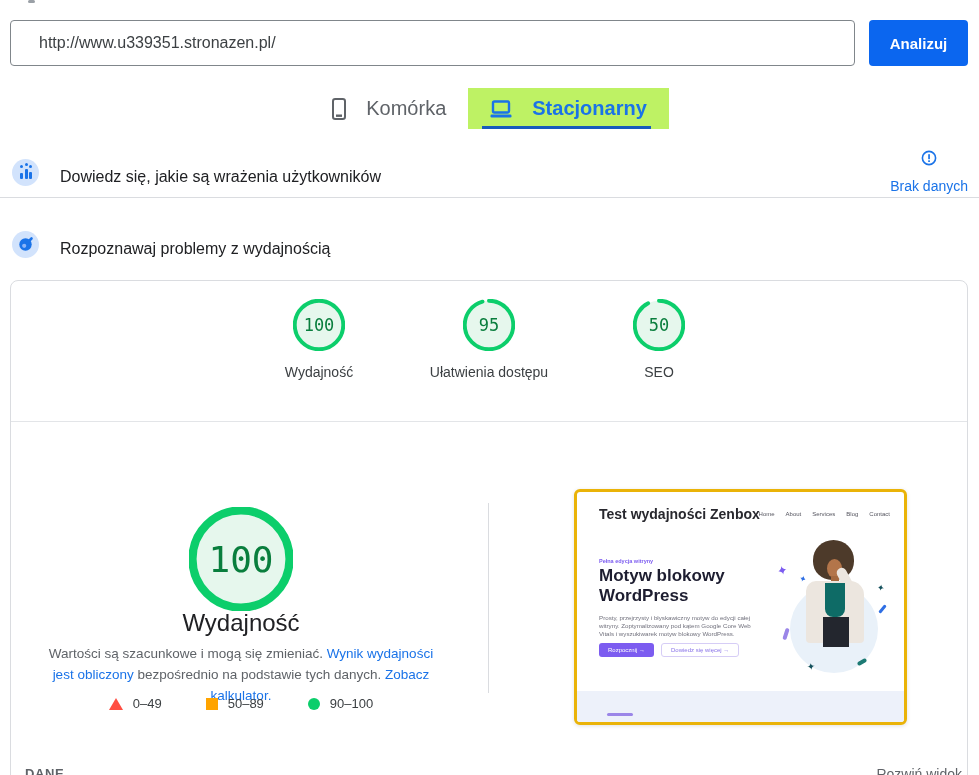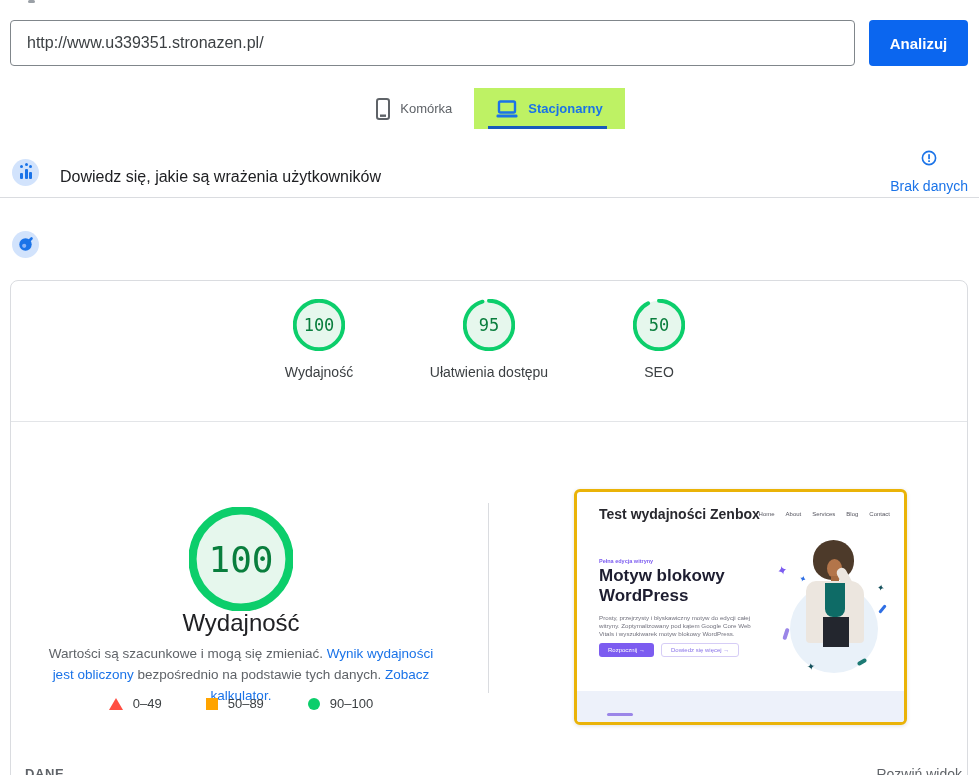--- a/index.html
+++ b/index.html
@@ -6,29 +6,29 @@
   html,body { width:979px; height:775px; overflow:hidden; background:#fff;
     font-family:"Liberation Sans", sans-serif; color:#202124; }
   .page { position:relative; width:979px; height:775px; overflow:hidden; }
 
   
   .top-frag { position:absolute; left:28px; top:0; width:7px; height:3px; background:#9aa0a6; border-radius:2px; }
 
   
   .url-input { position:absolute; left:10px; top:20px; width:845px; height:46px;
     border:1px solid #80868b; border-radius:4px; font-size:16px; color:#3c4043;
-    padding:0 16px; outline:none; font-family:"Liberation Sans", sans-serif;}
+    padding:0 28px; outline:none; font-family:"Liberation Sans", sans-serif;}
   .analyze-btn { position:absolute; left:869px; top:20px; width:99px; height:46px;
     background:#0b66ef; color:#fff; border:none; border-radius:4px; font-size:15px;
     font-weight:bold; cursor:pointer; font-family:"Liberation Sans", sans-serif;}
 
   
   .tabs { position:absolute; left:0; top:88px; width:979px; display:flex; justify-content:center; }
-  .tab { display:flex; align-items:center; gap:10px; padding:0 22px; height:41px;
-    font-size:13px; color:#5f6368; cursor:pointer; position:relative; }
+  .tab { display:flex; align-items:center; gap:20px; padding:0 22px; height:41px;
+    font-size:20px; color:#5f6368; cursor:pointer; position:relative; }
   .tab.active { background:#bef264; color:#1a73e8; font-weight:bold; }
   .tab.active .bar { position:absolute; left:14px; right:18px; bottom:0; height:3px; background:#185abc; }
   .tab svg { display:block; }
 
   
   .section-row { position:absolute; left:0; width:979px; display:flex; align-items:center; }
   .row-exp { top:150px; height:44px; }
   .row-perf { top:222px; height:44px; }
   .section-icon { width:27px; height:27px; border-radius:50%; background:#d2e3fc;
     margin-left:12px; position:relative; flex:none; }
@@ -174,20 +174,21 @@
   <div class="hr"></div>
 
   <div class="section-row row-perf">
     <div class="section-icon">
       <svg width="27" height="27" viewBox="0 0 27 27" style="position:absolute;left:0;top:0;">
         <circle cx="13.5" cy="13.5" r="6.2" fill="#1a73e8"></circle>
         <path d="M13.5 13.5 L19.5 7.5" stroke="#1a73e8" stroke-width="2.6" stroke-linecap="round"></path>
         <circle cx="12.2" cy="14.8" r="2.1" fill="#8ab4f8"></circle>
       </svg>
     </div>
+    <div class="section-title">Rozpoznawaj problemy z wydajnością</div>
   </div>
 
   <div class="card">
     <div class="gauges-row" id="gauges-row">
         <div class="gauge-item">
           <div class="gauge-wrap"><svg viewBox="0 0 120 120" width="100%" height="100%">
     <circle cx="60" cy="60" r="56" fill="#e6f7ed"></circle>
     <circle cx="60" cy="60" r="56" fill="none" stroke="#0cce6b" stroke-width="9" transform="rotate(-90 60 60)"></circle>
   </svg>
        <div class="num" style="color:#097e3d">100</div>

